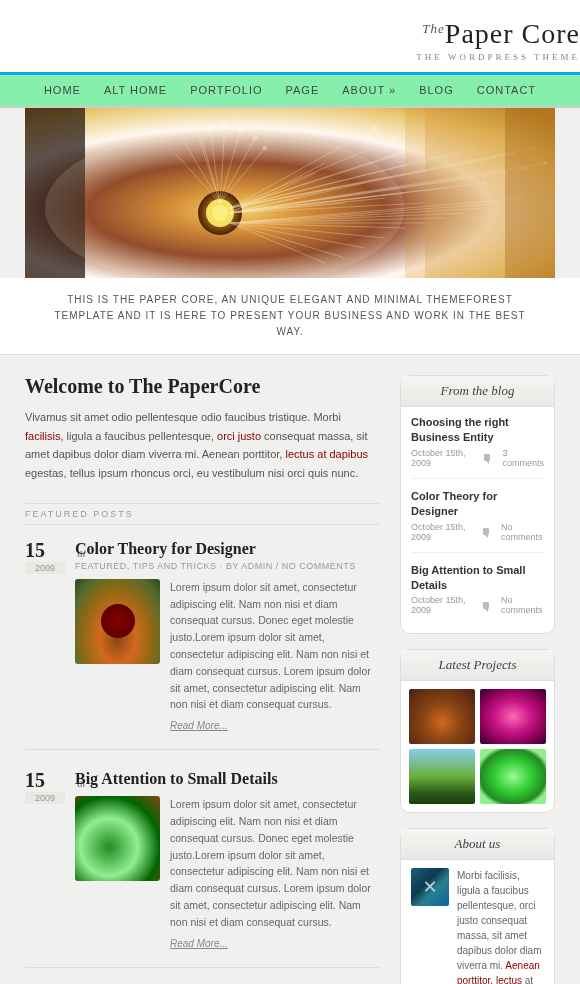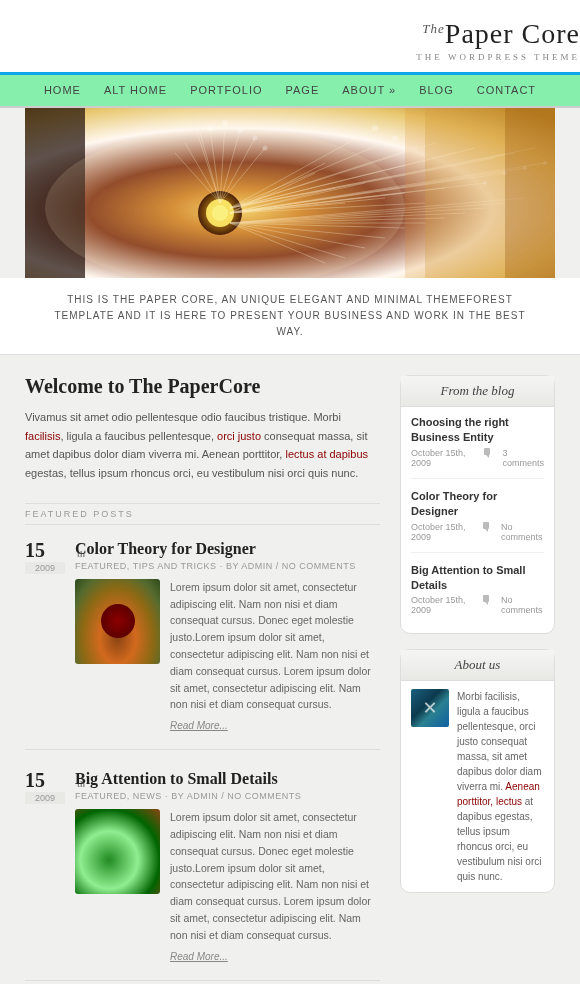--- a/index.html
+++ b/index.html
@@ -266,21 +266,21 @@
       font-family: Arial, sans-serif;
       line-height: 1.4;
       margin-bottom: 2px;
       font-weight: bold;
     }
     .blog-item-meta {
       font-size: 9px;
       color: #999;
       font-family: Arial, sans-serif;
       display: flex;
-      align-items: flex-start;
+      align-items: center;
       gap: 12px;
     }
     .comment-icon {
       display: inline-block;
       width: 8px;
       height: 7px;
       background: #bbb;
       border-radius: 1px;
       position: relative;
     }
@@ -536,21 +536,20 @@
       <div class="post-item clearfix">
         <div class="post-date-box">
           <div class="post-date-day">
             <span class="day-num">15</span>
               <span class="day-suffix">th</span>
           </div>
           <div class="post-date-year">2009</div>
         </div>
         <div class="post-header">
           <div class="post-title"><a href="#" style="color:#222;text-decoration:none;">Big Attention to Small Details</a></div>
-          <div class="post-meta">FEATURED, NEWS · BY ADMIN / NO COMMENTS</div>
           <div class="post-content">
             <div class="post-thumb thumb-2"></div>
             <div class="post-excerpt">
               Lorem ipsum dolor sit amet, consectetur adipiscing elit. Nam non nisi et diam consequat cursus. Donec eget molestie justo.Lorem ipsum dolor sit amet, consectetur adipiscing elit. Nam non nisi et diam consequat cursus. Lorem ipsum dolor sit amet, consectetur adipiscing elit. Nam non nisi et diam consequat cursus.
               <a href="#" class="read-more">Read More...</a>
             </div>
           </div>
         </div>
       </div>
 
@@ -591,20 +590,29 @@
             <div class="blog-item-meta">
               <span>October 15th, 2009</span>
               <span class="comment-icon"></span>
               <span>No comments</span>
             </div>
           </div>
 
         </div>
       </div>
 
+      <div class="sidebar-section">
+        <div class="sidebar-title">Latest Projects</div>
+        <div class="projects-grid">
+          <div class="project-thumb proj-1"></div>
+          <div class="project-thumb proj-2"></div>
+          <div class="project-thumb proj-3"></div>
+          <div class="project-thumb proj-4"></div>
+        </div>
+      </div>
 
       <div class="sidebar-section">
         <div class="sidebar-title">About us</div>
         <div class="about-content">
           <div class="about-avatar"></div>
           <div class="about-text">
             Morbi facilisis, ligula a faucibus pellentesque, orci justo consequat massa, sit amet dapibus dolor diam viverra mi. <a href="#">Aenean porttitor, lectus</a> at dapibus egestas, tellus ipsum rhoncus orci, eu vestibulum nisi orci quis nunc.
           </div>
         </div>
       </div>

